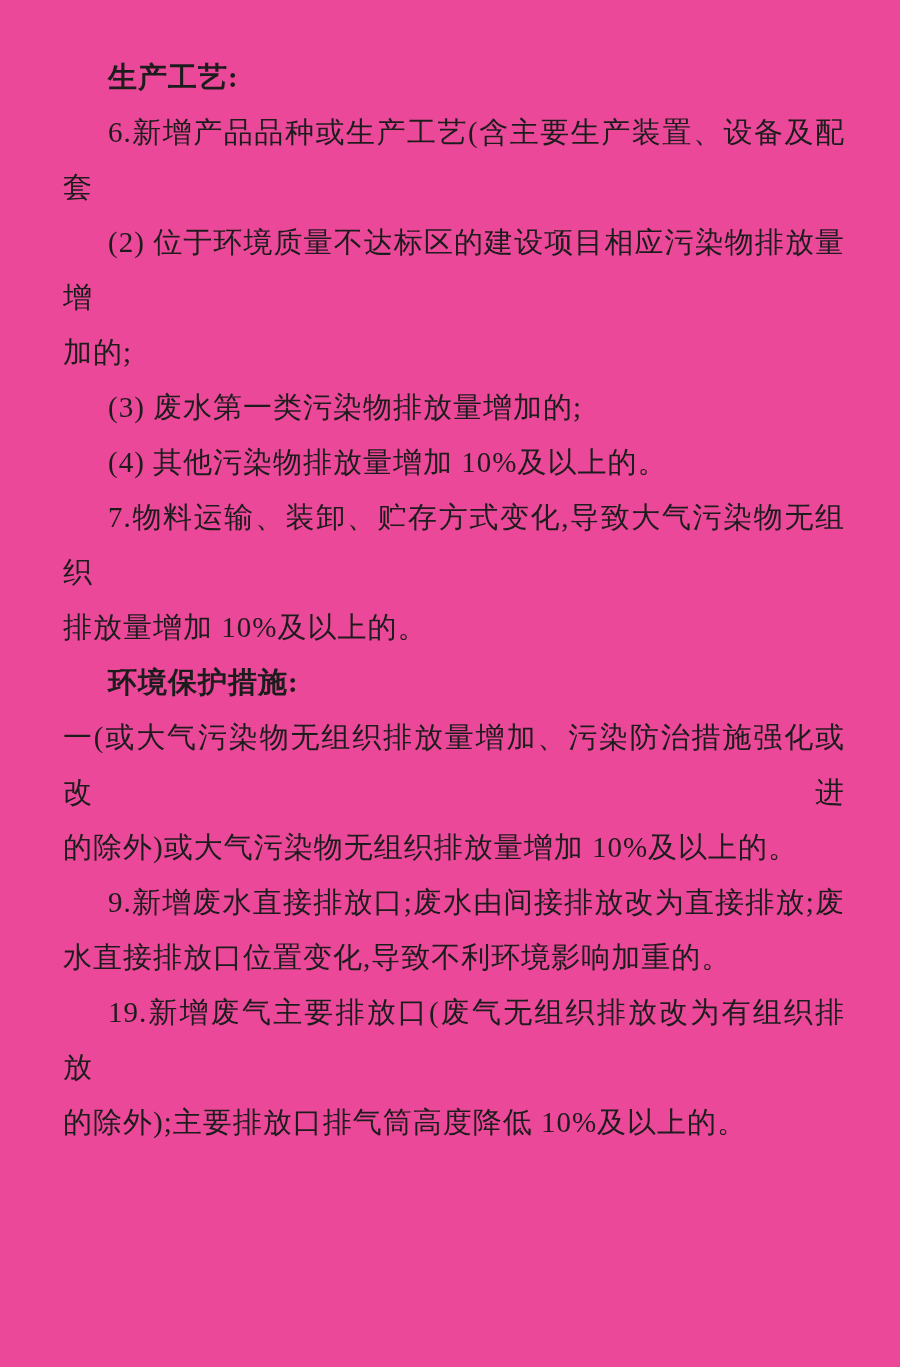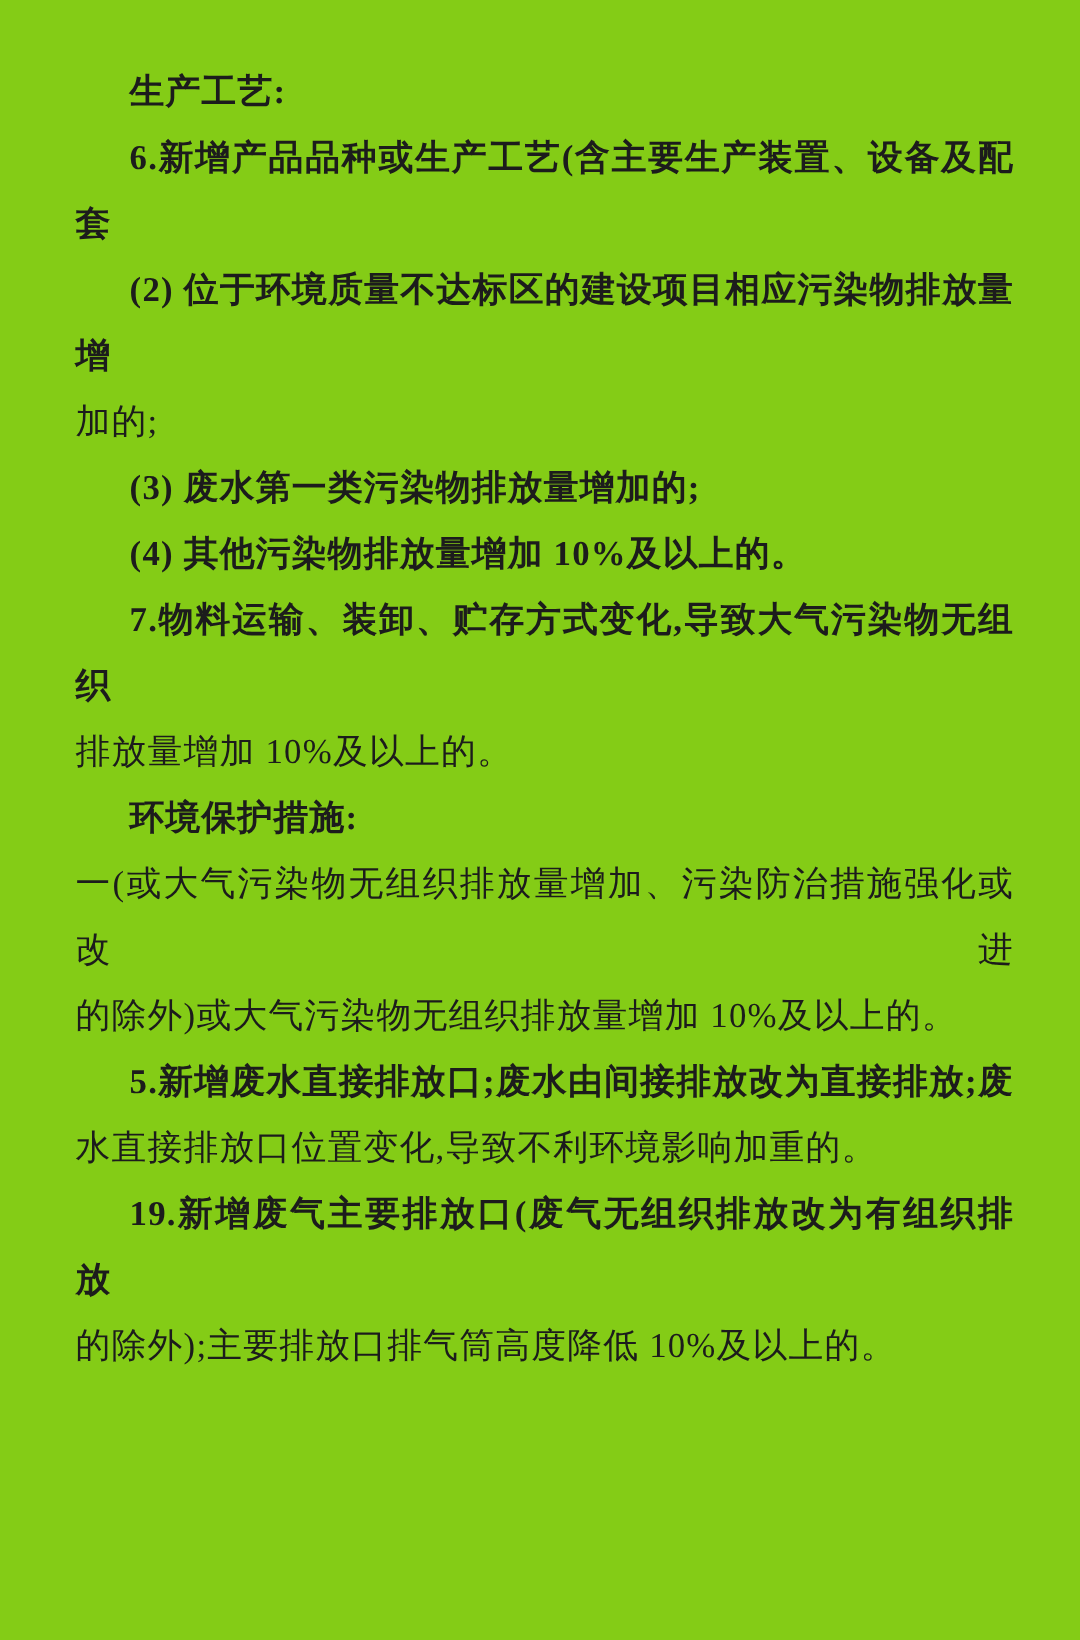--- a/index.html
+++ b/index.html
@@ -5,36 +5,35 @@
   html, body {
     margin: 0;
     padding: 0;
     background: #ffffff;
   }
   .page {
     position: relative;
     width: 900px;
     height: 1367px;
     box-sizing: border-box;
-    background: #84cc16;
+    background: #ec4899;
     padding: 50px 55px 0 63px;
     font-family: "Liberation Serif", "DejaVu Serif", serif;
     font-size: 29px;
     line-height: 55px;
     color: #1c1c1c;
     letter-spacing: 1px;
     overflow: hidden;
   }
   .line {
     white-space: nowrap;
     text-align: left;
   }
   .line.indent {
     text-indent: 45px;
-    font-weight: bold;
   }
   .line.heading {
     font-weight: bold;
   }
   .line.full {
     white-space: normal;
     text-align: justify;
     text-align-last: justify;
   }
 </style>
@@ -46,18 +45,18 @@
   <div class="line indent full">6.新增产品品种或生产工艺(含主要生产装置、设备及配套</div>
   <div class="line indent full">(2) 位于环境质量不达标区的建设项目相应污染物排放量增</div>
   <div class="line">加的;</div>
   <div class="line indent">(3) 废水第一类污染物排放量增加的;</div>
   <div class="line indent">(4) 其他污染物排放量增加 10%及以上的。</div>
   <div class="line indent full">7.物料运输、装卸、贮存方式变化,导致大气污染物无组织</div>
   <div class="line">排放量增加 10%及以上的。</div>
   <div class="line indent heading">环境保护措施:</div>
   <div class="line full">一(或大气污染物无组织排放量增加、污染防治措施强化或改进</div>
   <div class="line">的除外)或大气污染物无组织排放量增加 10%及以上的。</div>
-  <div class="line indent full">5.新增废水直接排放口;废水由间接排放改为直接排放;废</div>
+  <div class="line indent full">9.新增废水直接排放口;废水由间接排放改为直接排放;废</div>
   <div class="line">水直接排放口位置变化,导致不利环境影响加重的。</div>
   <div class="line indent full">19.新增废气主要排放口(废气无组织排放改为有组织排放</div>
   <div class="line">的除外);主要排放口排气筒高度降低 10%及以上的。</div>
 
 </div>
 
 </body></html>

